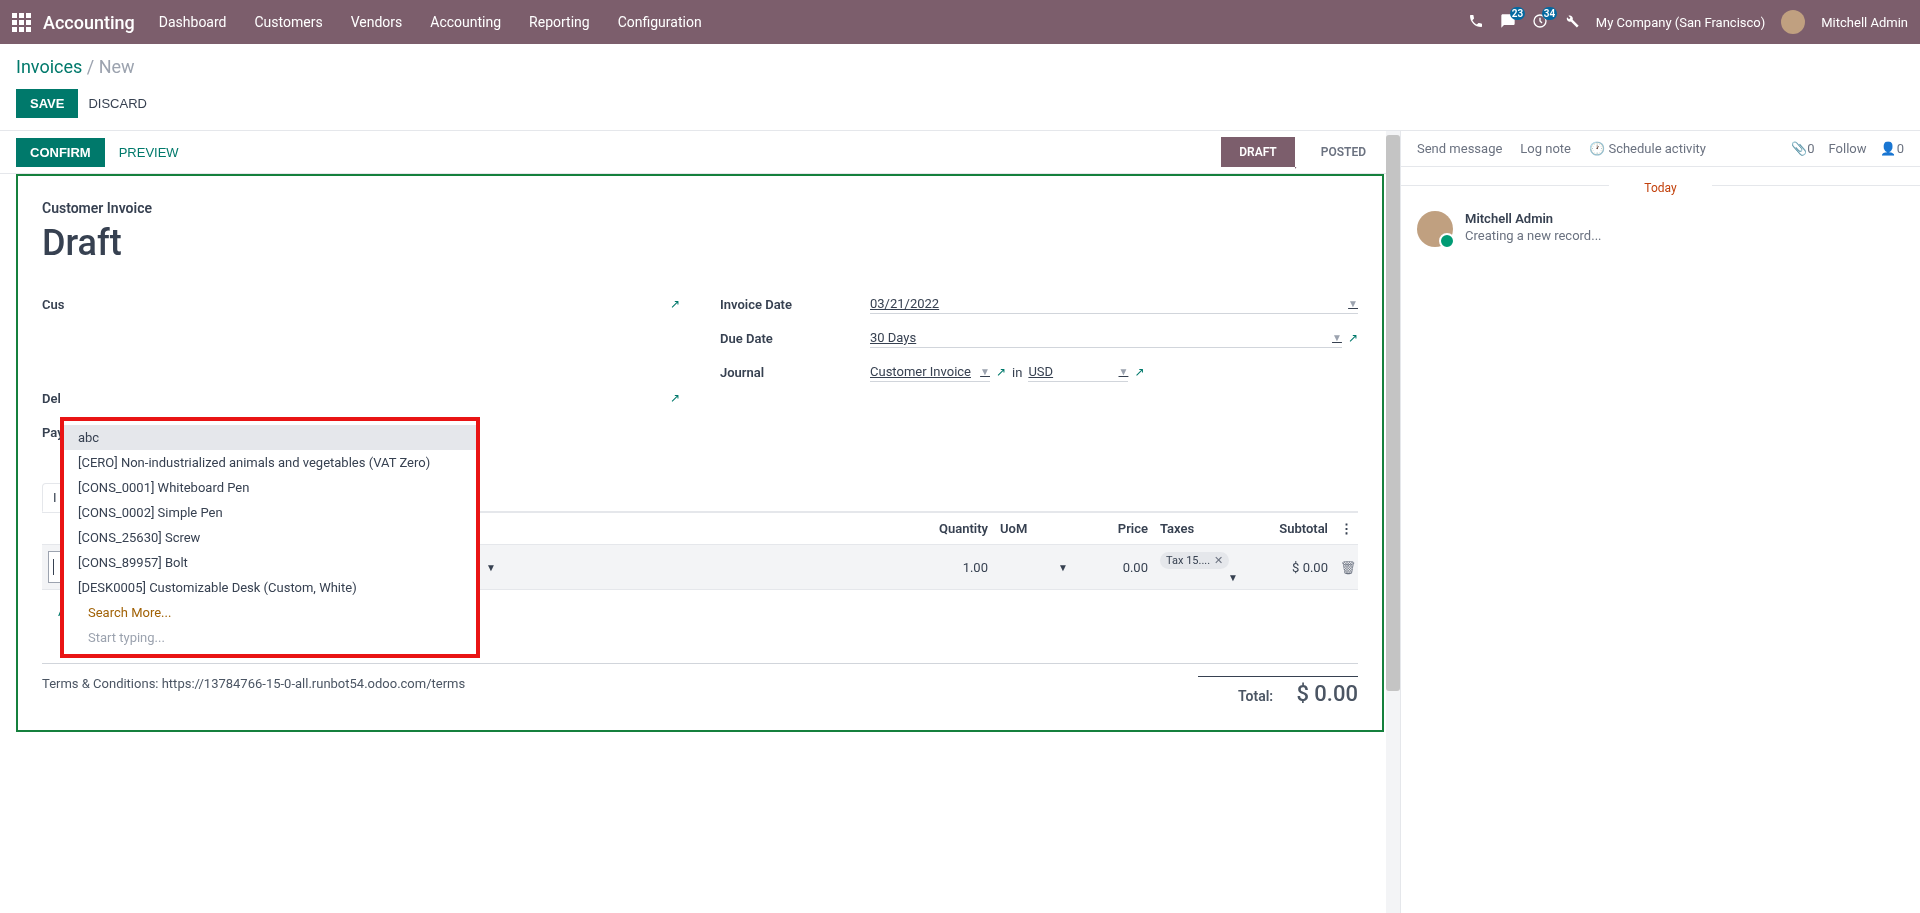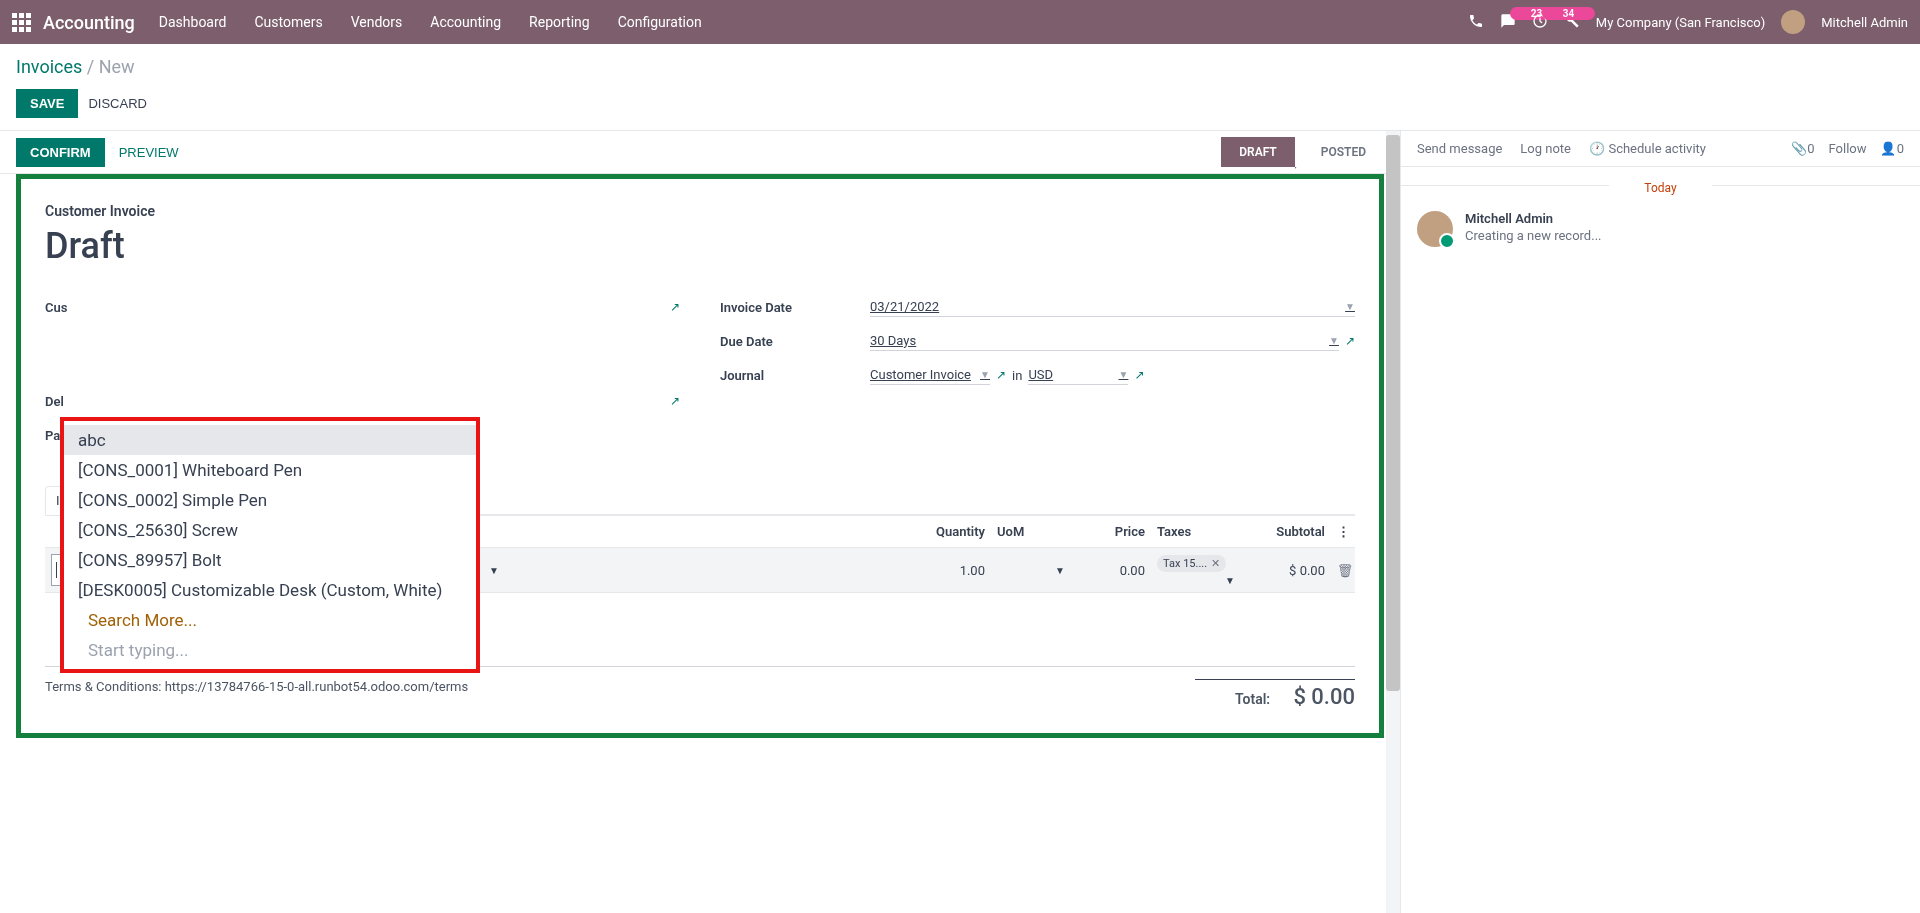--- a/index.html
+++ b/index.html
@@ -7,21 +7,21 @@
 
 
 .navbar { background: #7c5e6c; height: 44px; display: flex; align-items: center; padding: 0 12px; color: #fff; }
 .navbar .apps-icon { display: grid; grid-template-columns: repeat(3, 5px); grid-gap: 2px; margin-right: 12px; cursor: pointer; }
 .navbar .apps-icon span { width: 5px; height: 5px; background: #fff; }
 .navbar .brand { font-size: 18px; font-weight: 500; margin-right: 24px; }
 .navbar .menu { display: flex; gap: 28px; }
 .navbar .menu a { color: #fff; text-decoration: none; font-size: 14px; }
 .navbar .right { margin-left: auto; display: flex; align-items: center; gap: 16px; }
 .navbar .badge-wrap { position: relative; }
-.navbar .badge { position: absolute; top: -6px; left: 10px; background: #ec4899; color: #fff; border-radius: 8px; font-size: 10px; padding: 1px 21px; font-weight: 600; }
+.navbar .badge { position: absolute; top: -6px; left: 10px; background: #0369a1; color: #fff; border-radius: 8px; font-size: 10px; padding: 1px 2px; font-weight: 600; }
 .navbar .icon { width: 16px; height: 16px; display: inline-block; }
 .navbar .avatar { width: 24px; height: 24px; border-radius: 50%; background: #c0a080; }
 
 
 .subhead { padding: 12px 16px; }
 .breadcrumb { font-size: 18px; margin-bottom: 12px; }
 .breadcrumb .link { color: #00796b; }
 .breadcrumb .sep { color: #9ca3af; }
 .breadcrumb .current { color: #9ca3af; }
 .btn-row { display: flex; gap: 10px; align-items: center; }
@@ -37,34 +37,34 @@
 .statusbar { display: flex; align-items: center; padding: 6px 16px; border-bottom: 1px solid #e5e7eb; position: relative; }
 .btn-confirm { background: #00796b; color: #fff; border: none; padding: 7px 14px; font-weight: 600; font-size: 13px; }
 .btn-preview { background: none; border: none; color: #00796b; font-size: 13px; font-weight: 500; padding: 7px 14px; }
 .status-chips { margin-left: auto; display: flex; }
 .chip { padding: 8px 18px; font-size: 12px; font-weight: 600; position: relative; }
 .chip.active { background: #7c5e6c; color: #fff; }
 .chip.active::after { content: ''; position: absolute; right: -12px; top: 0; border-left: 12px solid #7c5e6c; border-top: 16px solid transparent; border-bottom: 16px solid transparent; }
 .chip.inactive { background: #fff; color: #6b7280; padding-left: 26px; }
 
 
-.sheet { margin: 0 16px 16px; border: 5px solid #15803d; padding: 24px 24px 24px; background: #fff; position: relative; }
+.sheet { margin: 0 16px 16px; border: 2px solid #15803d; padding: 24px 24px 24px; background: #fff; position: relative; }
 .form-title-small { font-size: 14px; font-weight: 600; margin-bottom: 6px; }
 .form-title-big { font-size: 36px; font-weight: 500; margin-bottom: 28px; }
 .form-grid { display: flex; gap: 40px; margin-bottom: 20px; }
 .form-col { flex: 1; }
 .form-row { display: flex; align-items: center; margin-bottom: 10px; min-height: 24px; }
 .form-label { width: 150px; font-weight: 600; font-size: 13px; }
 .form-val { flex: 1; display: flex; align-items: center; gap: 6px; font-size: 13px; border-bottom: 1px solid #d1d5db; padding: 2px 0; text-decoration: underline; }
 .caret { margin-left: auto; color: #9ca3af; font-size: 10px; }
 .ext-icon { color: #00796b; font-size: 12px; cursor: pointer; }
 
 
 .dropdown-overlay { position: absolute; top: 286px; left: 60px; width: 420px; background: #fff; border: 4px solid #e91414; z-index: 50; padding: 4px 0; }
-.dd-item { padding: 5px 14px; font-size: 17px; cursor: pointer; }
+.dd-item { padding: 5px 14px; font-size: 13px; cursor: pointer; }
 .dd-item.hl { background: #e5e7eb; }
 .dd-item.link { color: #a16207; padding-left: 24px; }
 .dd-item.hint { color: #9ca3af; padding-left: 24px; }
 
 
 .lines-head { display: flex; border-top: 1px solid #e5e7eb; border-bottom: 1px solid #e5e7eb; background: #fff; }
 .lines-head > div { padding: 8px 6px; font-size: 13px; font-weight: 600; }
 .lines-row { display: flex; border-bottom: 1px solid #e5e7eb; background: #f3f4f6; }
 .lines-row > div { padding: 6px; display: flex; align-items: center; }
 .col-prod { width: 100px; }
@@ -306,20 +306,21 @@
         <span>Terms &amp; Conditions: https://13784766-15-0-all.runbot54.odoo.com/terms</span>
         <div class="total-block" style="border-top:1px solid #374151;padding-top:4px;min-width:160px;">
           <span class="total-label">Total:</span>
           <span class="total-amt">$ 0.00</span>
         </div>
       </div>
     </div>
 
     <div class="dropdown-overlay">
       <div class="dd-item hl">abc</div>
+      <div class="dd-item">[CERO] Non-industrialized animals and vegetables (VAT Zero)</div>
       <div class="dd-item">[CONS_0001] Whiteboard Pen</div>
       <div class="dd-item">[CONS_0002] Simple Pen</div>
       <div class="dd-item">[CONS_25630] Screw</div>
       <div class="dd-item">[CONS_89957] Bolt</div>
       <div class="dd-item">[DESK0005] Customizable Desk (Custom, White)</div>
       <div class="dd-item link">Search More...</div>
       <div class="dd-item hint">Start typing...</div>
     </div>
 
     <div class="scroll-track">

